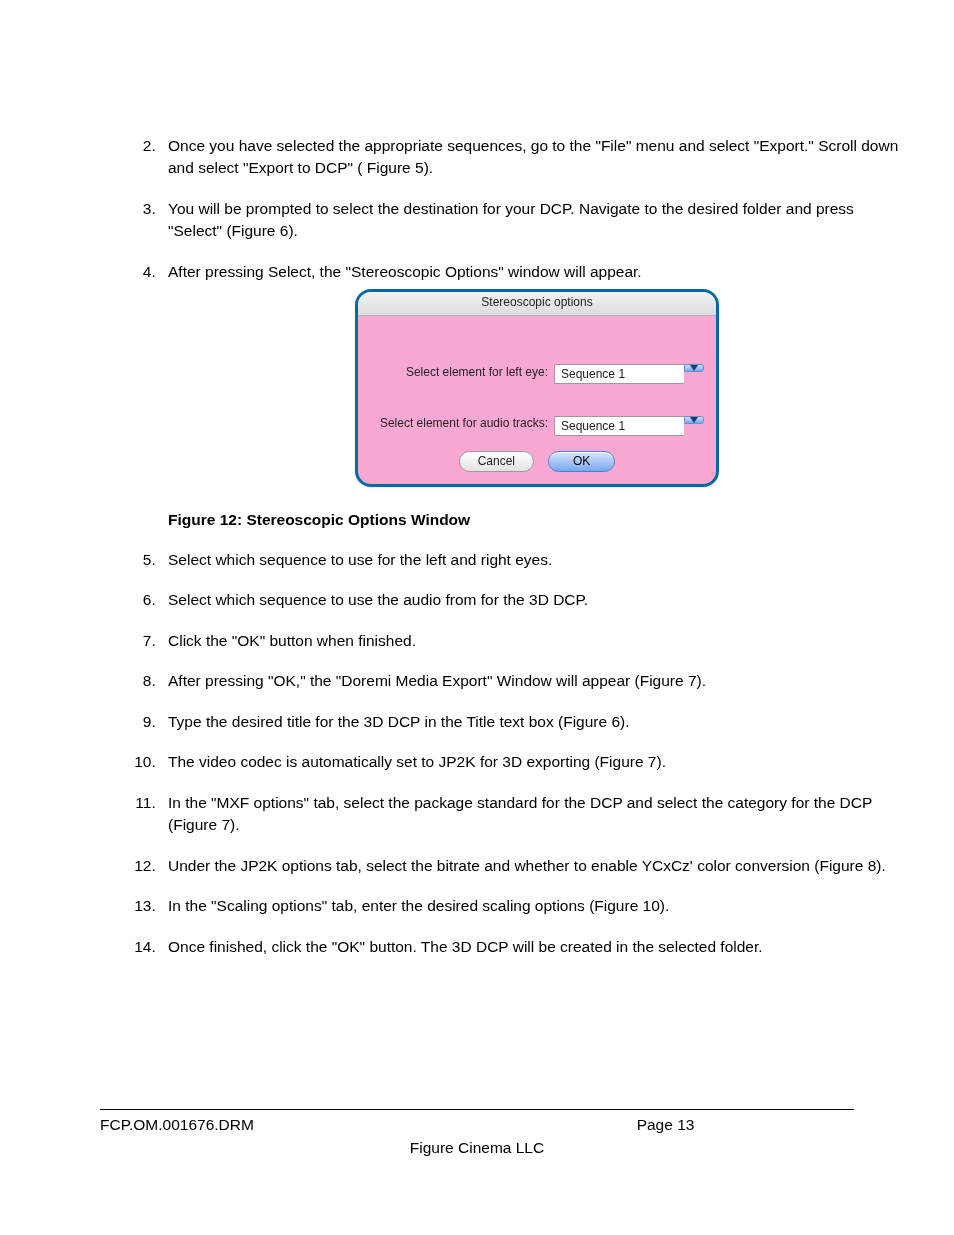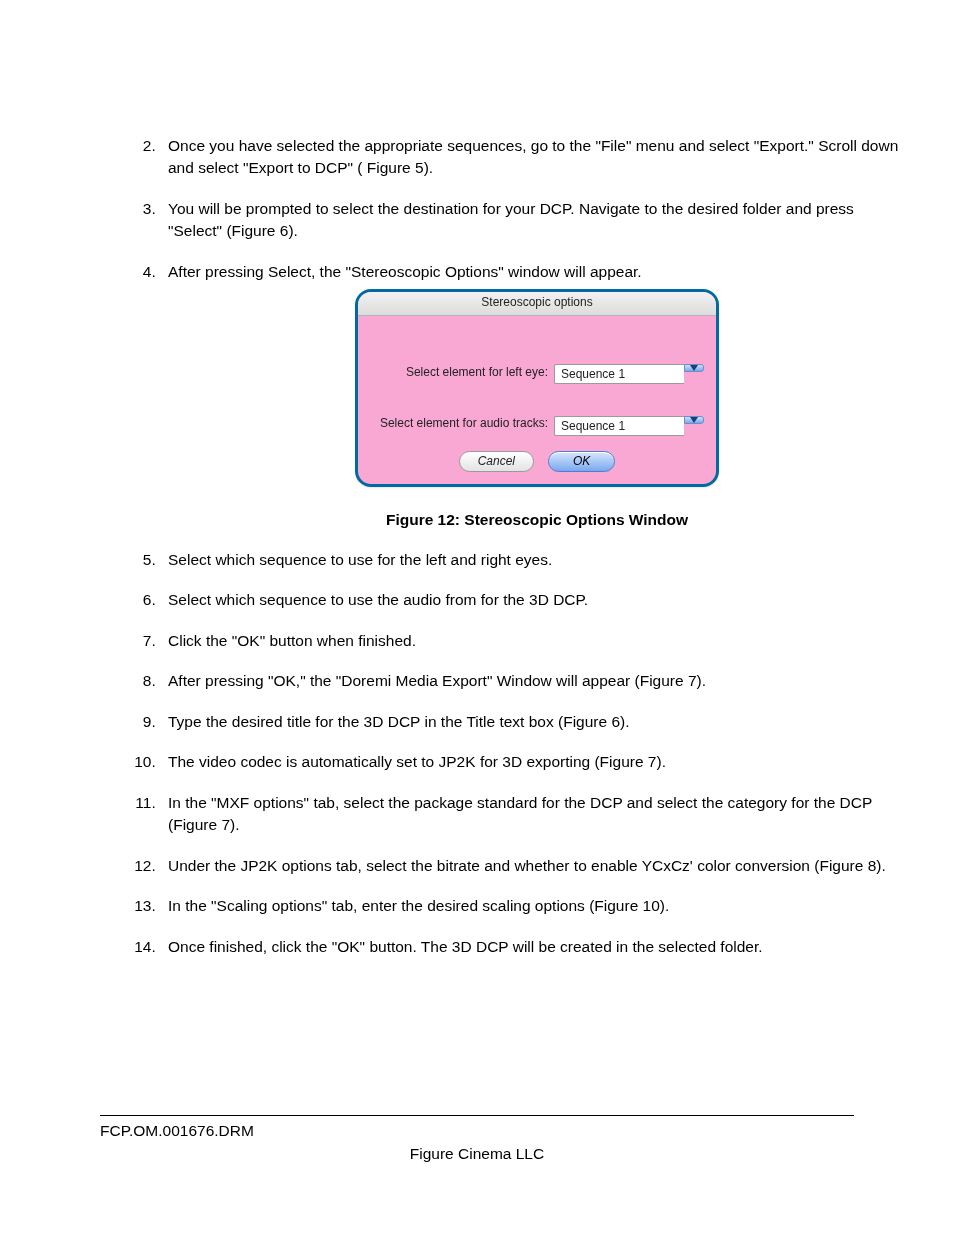--- a/index.html
+++ b/index.html
@@ -104,42 +104,40 @@
     padding: 6px 0 12px 0;
   }
   .mac-btn {
     border-radius: 12px;
     padding: 1px 18px 2px 18px;
     font-size: 12px;
     border: 1px solid #9a9a9a;
     background: linear-gradient(#ffffff, #e3e3e3);
     box-shadow: inset 0 1px 0 #fff;
     line-height: 16px;
-    font-style: italic;
   }
   .mac-btn.primary {
     border-color: #4e7fc8;
     background: linear-gradient(#d7e7ff, #7aa8ef);
     color: #000;
     padding-left: 24px;
     padding-right: 24px;
     text-align: right;
   }
   .fig-caption {
-    text-align: center;
     font-weight: 700;
     margin: 22px 0 10px 0;
   }
 
   
   .footer {
     position: absolute;
     left: 100px;
     right: 100px;
-    bottom: 70px;
+    bottom: 76px;
   }
   .footer-rule {
     border: none;
     border-top: 1px solid #000;
     margin: 0 0 4px 0;
   }
   .footer-row {
     display: flex;
     justify-content: space-between;
     font-size: 15.5px;
@@ -212,17 +210,18 @@
     <li><span>In the "MXF options" tab, select the package standard for the DCP and select the category for the DCP (Figure 7).</span></li>
     <li><span>Under the JP2K options tab, select the bitrate and whether to enable YCxCz' color conversion (Figure 8).</span></li>
     <li><span>In the "Scaling options" tab, enter the desired scaling options (Figure 10).</span></li>
     <li><span>Once finished, click the "OK" button. The 3D DCP will be created in the selected folder.</span></li>
   </ol>
 
   <div class="footer">
     <hr class="footer-rule">
     <div class="footer-row">
       <div class="l">FCP.OM.001676.DRM</div>
+      <div class="c">Page 13</div>
     </div>
     <div class="footer-sub">Figure Cinema LLC</div>
   </div>
 
 </div>
 
 </body></html>

